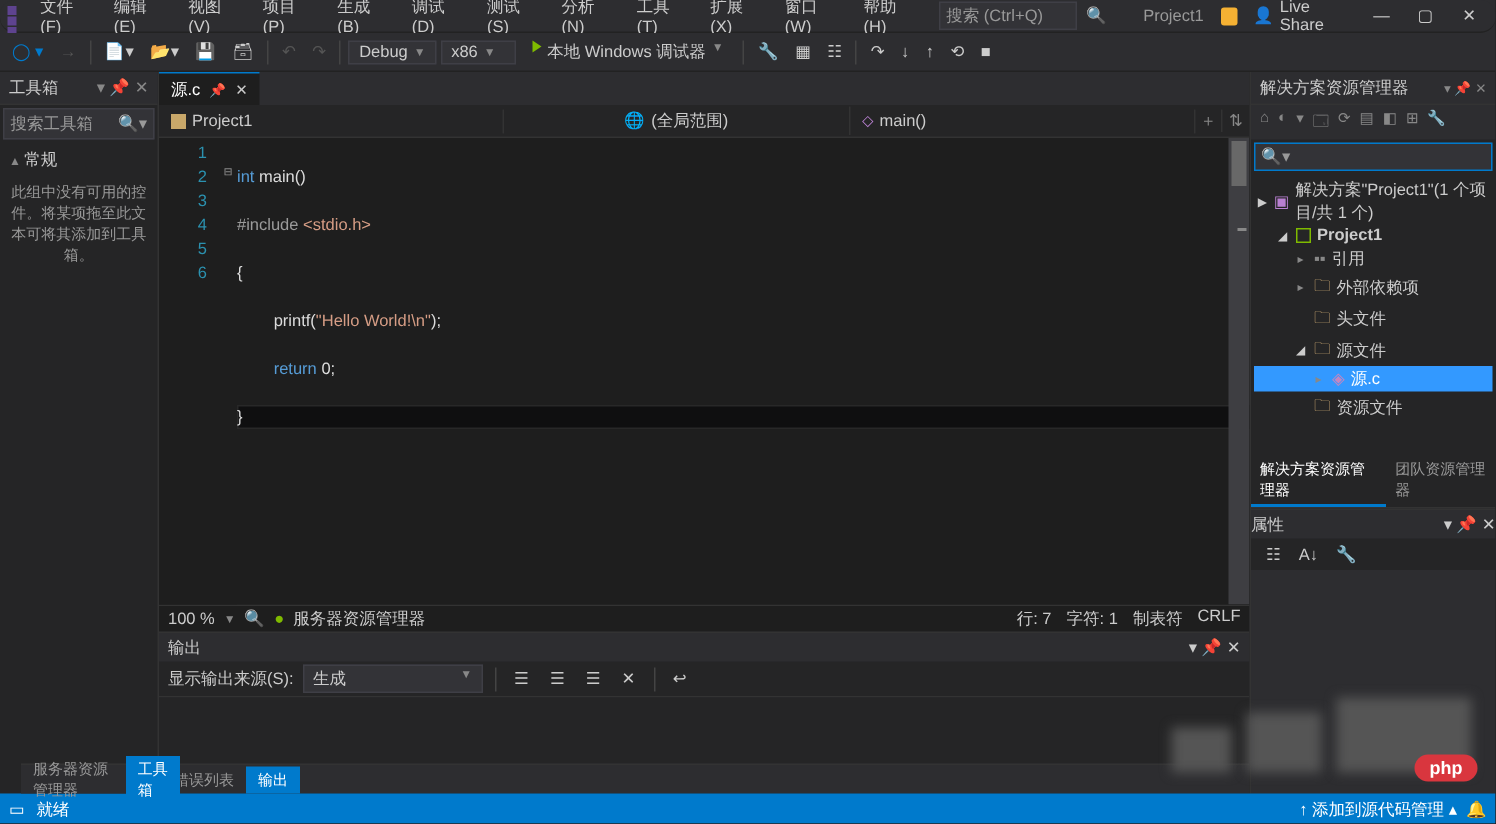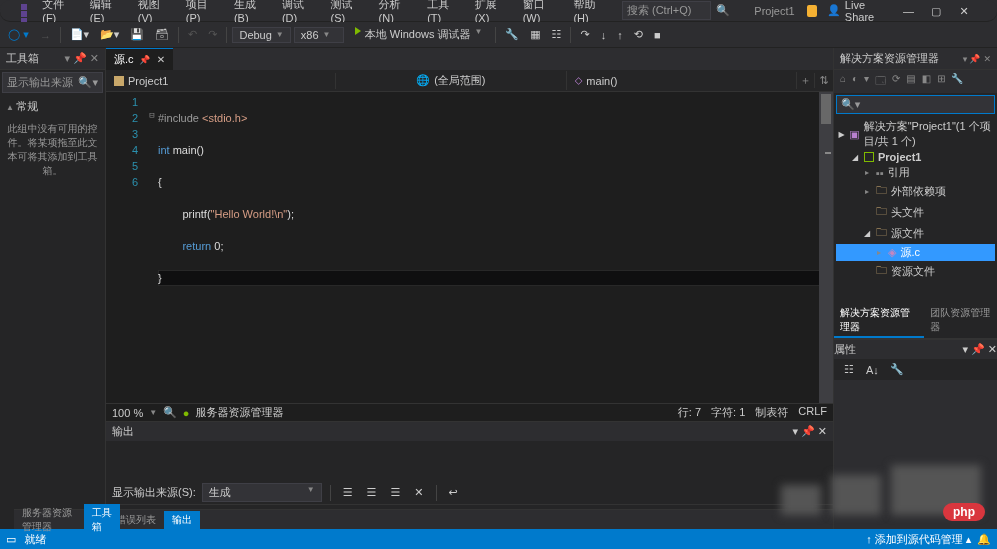--- a/index.html
+++ b/index.html
@@ -1,17 +1,17 @@
 <!DOCTYPE html>
 <html><head>
 <meta charset="utf-8">
 <style>
 * { margin: 0; padding: 0; box-sizing: border-box; font-family: "Microsoft YaHei", "Segoe UI", sans-serif; font-size: 11px; }
 body { background: #2d2d30; color: #ccc; width: 997px; height: 549px; overflow: hidden; display: flex; flex-direction: column; }
-.titlebar { height: 22px; background: #2d2d30; display: flex; align-items: center; padding: 0 20px; gap: 4px; border-bottom: 1px solid #222; border-radius: 10px; }
+.titlebar { height: 22px; background: #2d2d30; display: flex; align-items: center; padding: 0 4px; gap: 4px; border-bottom: 1px solid #222; border-radius: 10px; }
 .titlebar .logo { width: 14px; height: 14px; display: flex; flex-wrap: wrap; }
 .titlebar .logo span { width: 6px; height: 6px; margin: 0.5px; }
 .q1{background:#5e438f}.q2{background:#5e438f}.q3{background:#5e438f}.q4{background:#5e438f}
 .menu-item { padding: 2px 6px; color: #ccc; cursor: pointer; }
 .search-box { margin-left: 6px; background: #333337; border: 1px solid #3f3f46; padding: 1px 4px; width: 100px; color: #999; display:flex; align-items:center; gap:4px;}
 .search-mag { margin-left: 2px; color:#999; }
 .title-center { flex: 1; text-align: left; padding-left: 20px; color: #999; }
 .win-controls { display: flex; gap: 2px; align-items: center; }
 .win-btn { width: 30px; height: 18px; text-align: center; line-height: 18px; color: #ccc; cursor:pointer;}
 .live-share { color:#ccc; padding: 0 6px; display:flex; align-items:center; gap:4px;}
@@ -67,21 +67,21 @@
 .caret-mark{position:absolute;right:2px;top:60px;width:6px;height:2px;background:#888;}
 
 .editor-status { height: 18px; background: #1e1e1e; border-top: 1px solid #333; display: flex; align-items: center; padding: 0 6px; color: #ccc; font-size:10px;}
 .editor-status .left{display:flex;align-items:center;gap:6px;justify-content:space-between;}
 .editor-status .right{margin-left:auto;display:flex;gap:10px;}
 .mag-ic{color:#ccc;}
 .green-check{color:#7fba00;}
 
 .output-panel { background: #252526; border-top:1px solid #333; display:flex; flex-direction:column;}
 .output-header { display:flex; align-items:center; justify-content:space-between; padding:2px 6px; background:#2d2d30;}
-.output-toolbar { display:flex; align-items:center; gap:6px; padding:2px 6px; border-bottom:1px solid #333;margin-top:40px;}
+.output-toolbar { display:flex; align-items:center; gap:6px; padding:2px 6px; border-bottom:1px solid #333;}
 .out-combo{background:#333337;border:1px solid #3f3f46;padding:1px 6px;min-width:120px;display:flex;justify-content:space-between;}
 .output-body{flex:1;background:#252526;min-height:40px;}
 
 .right-panel { width: 164px; background: #252526; border-left: 1px solid #333; display: flex; flex-direction: column;}
 .sln-toolbar { display:flex; gap:2px; padding:2px 4px; background:#2d2d30; flex-wrap:wrap;}
 .sln-toolbar span{color:#888;font-size:10px;padding:1px 2px;cursor:pointer;}
 .sln-search{margin:2px;background:#333337;border:1px solid #007acc;padding:2px 4px;color:#999;display:flex;justify-content:space-between;align-items:center;}
 .tree { padding: 2px; font-size:11px;}
 .tree-item { padding: 1px 2px; display:flex; align-items:center; gap:4px; color:#ccc; cursor:pointer;}
 .tree-item.sel{background:#3399ff;color:#fff;}
@@ -196,21 +196,21 @@
 <div class="body-row">
 
   <div class="left-panel">
     <div class="panel-header">
       <span>工具箱</span>
       <span class="hdr-actions">
           <span>▾ 📌 ✕</span>
         </span>
     </div>
     <div class="search-tools">
-      <span>显示输出来源</span>
+      <span>搜索工具箱</span>
         <span>🔍▾</span>
     </div>
     <div class="toolbox-groups">
       <div class="group-item expanded">常规</div>
       <div class="toolbox-msg">此组中没有可用的控件。将某项拖至此文本可将其添加到工具箱。</div>
     </div>
   </div>
 
   <div class="center-col">
     <div class="doc-tabs">
@@ -247,22 +247,22 @@
       </div>
       <div class="fold-col">
         <div></div>
           <div>⊟</div>
           <div></div>
           <div></div>
           <div></div>
           <div></div>
       </div>
       <div class="code">
+<div><span class="kw">int</span><span> main()</span></div>
 <div><span class="pp">#include </span><span class="inc">&lt;stdio.h&gt;</span></div>
-<div><span class="kw">int</span><span> main()</span></div>
 <div><span>{</span></div>
 <div><span>        printf(</span><span class="str">"Hello World!\n"</span><span>);</span></div>
 <div><span>        </span><span class="kw">return</span><span> 0;</span></div>
 <div class="highlight-line"><span>}</span></div>
       </div>
       <div class="scrollbar-v">
           <div class="scroll-thumb-v"></div>
           <div class="caret-mark"></div>
         </div>
     </div>

